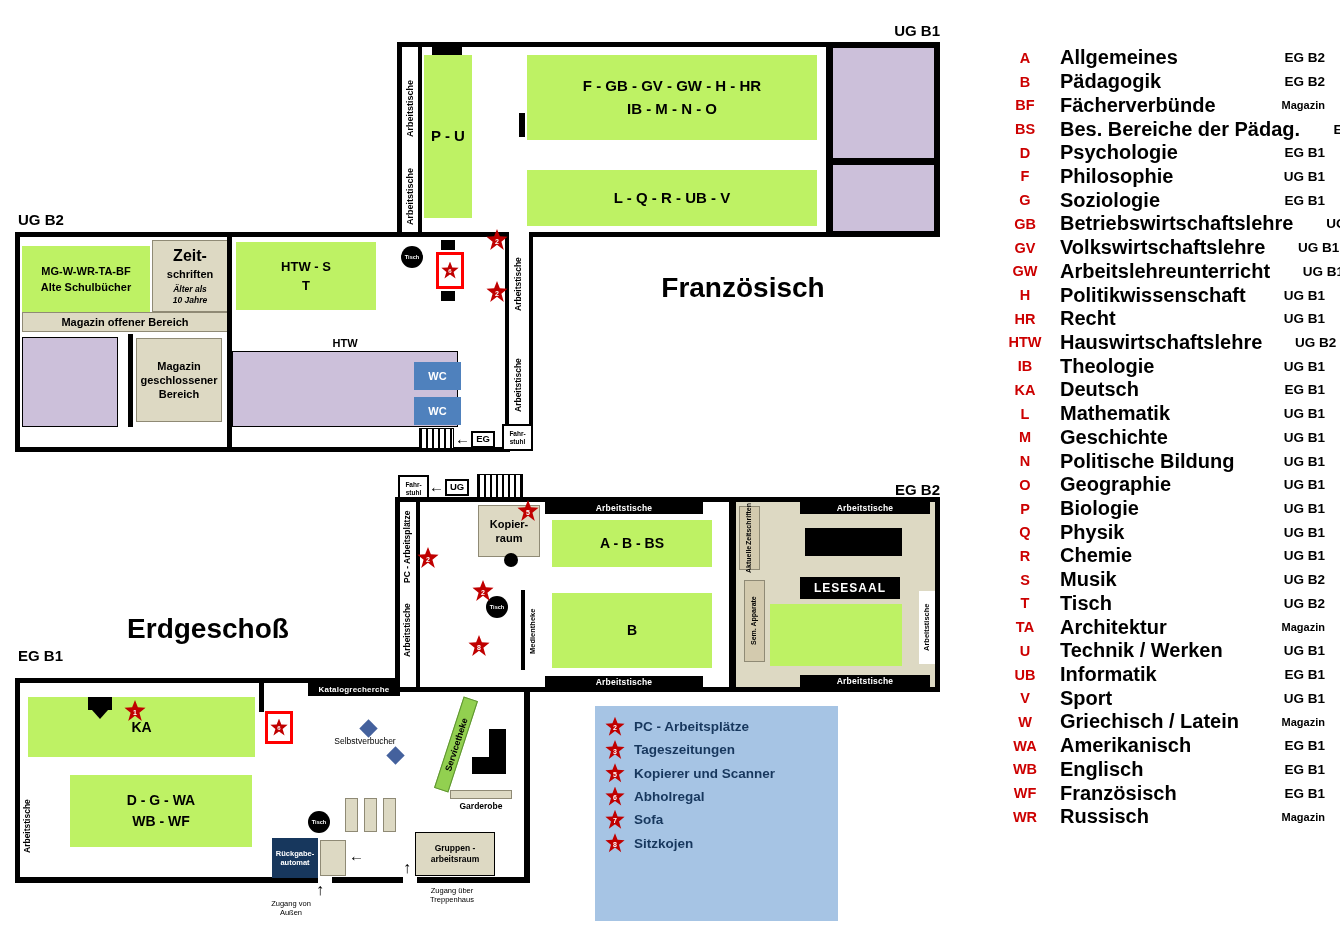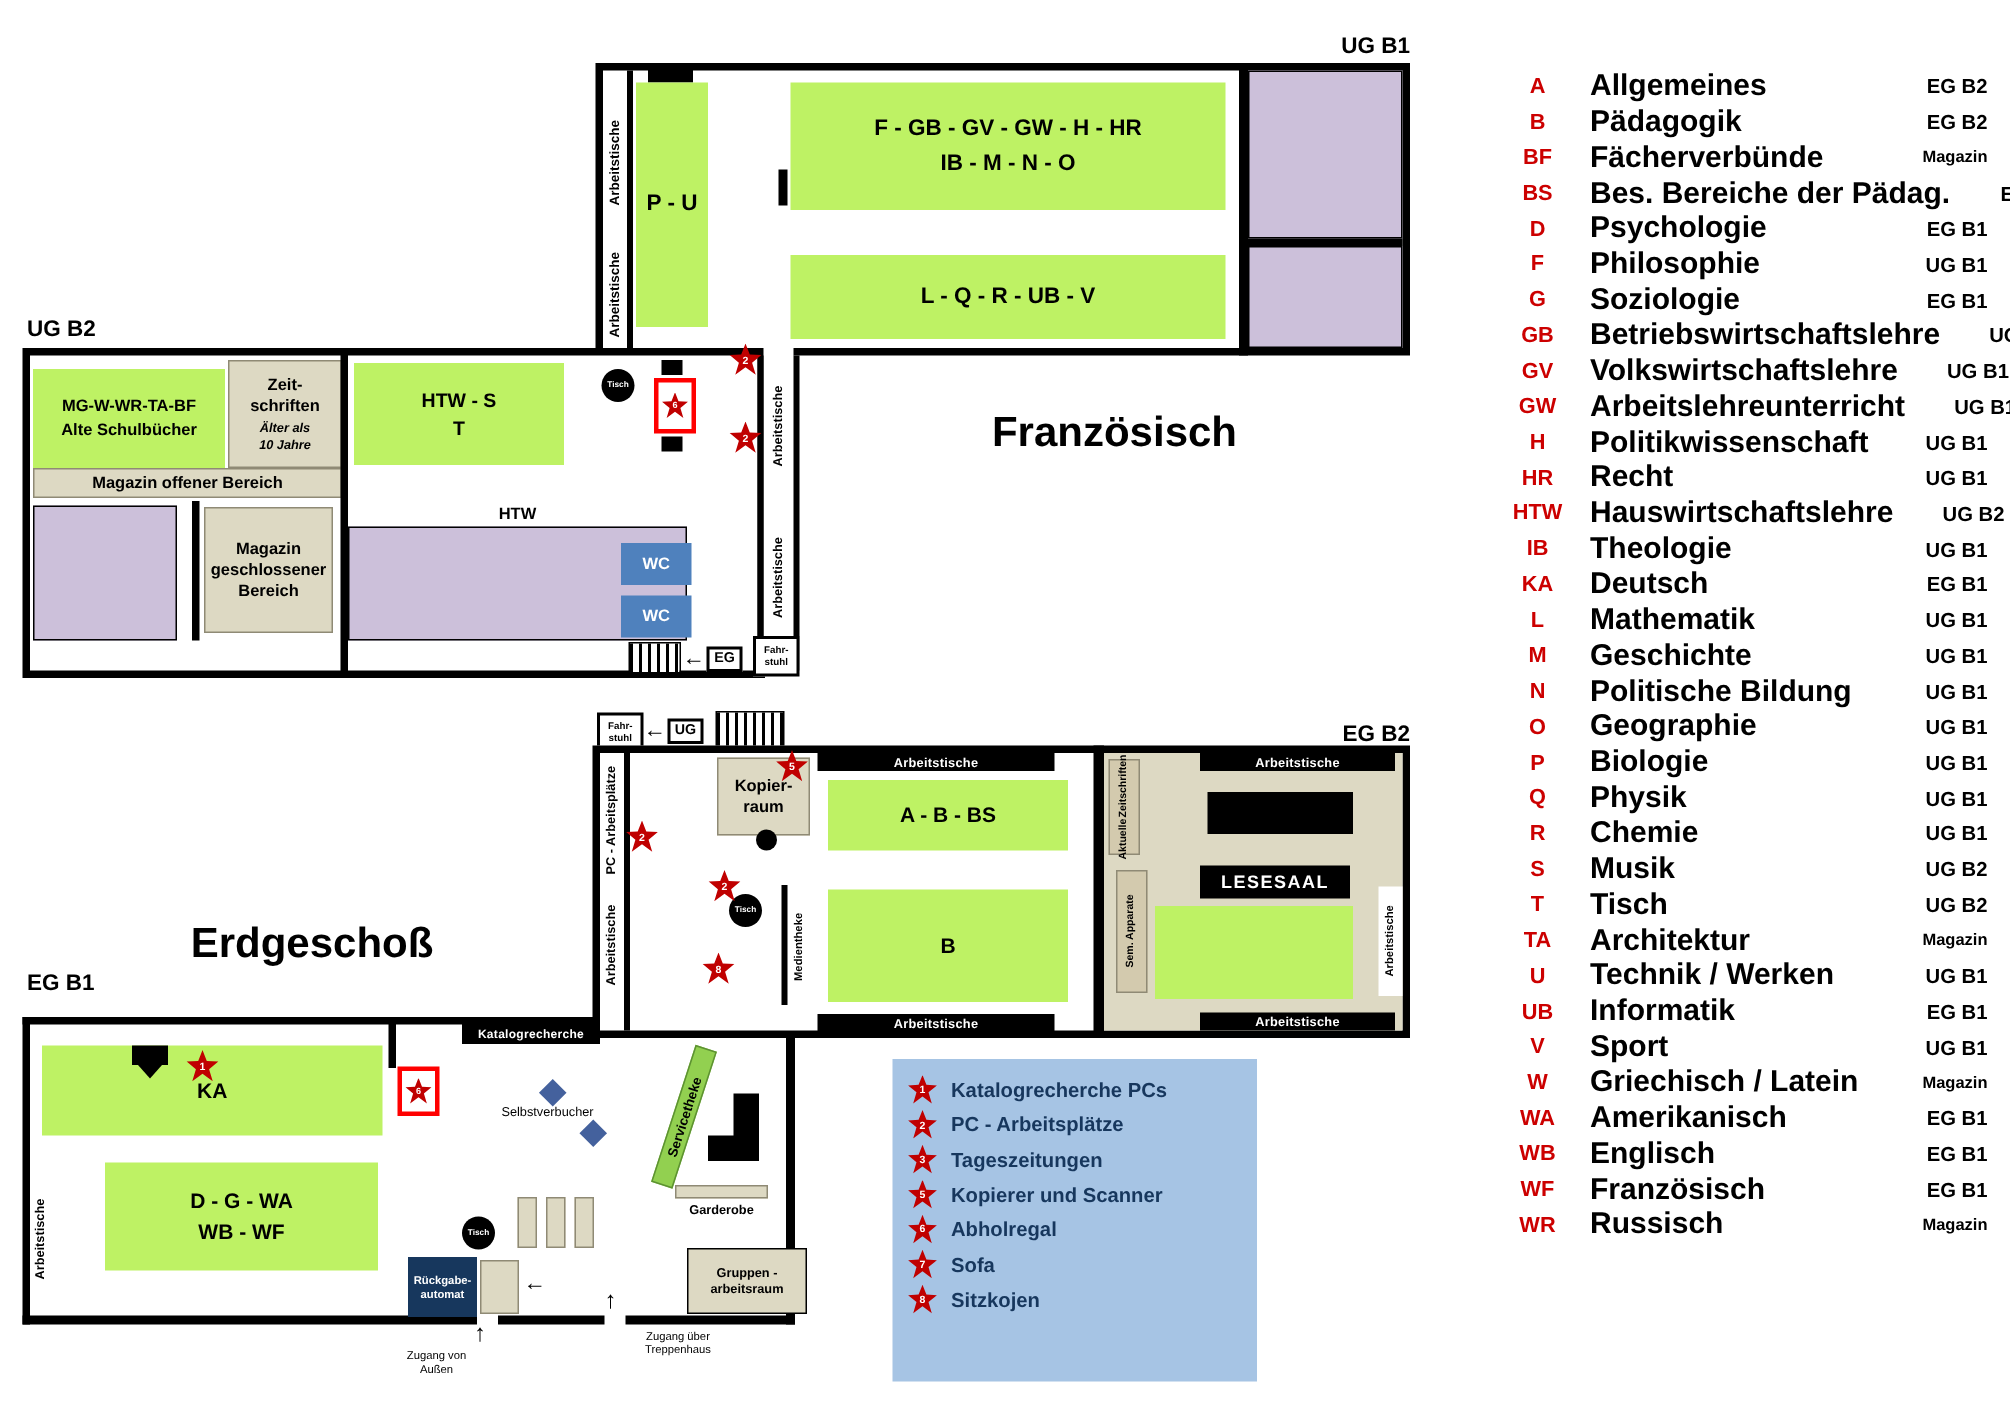--- a/index.html
+++ b/index.html
@@ -66,21 +66,21 @@
   <div class="purplebox" style="left:832px;top:164px;width:103px;height:68px"></div>
   <div class="lbl" style="left:638px;top:272px;width:210px;text-align:center;font-size:28px">Französisch</div>
 
   <div class="lbl" style="left:18px;top:211px;font-size:15px">UG B2</div>
   <div class="plan" style="left:15px;top:232px;width:495px;height:220px"></div>
   <div class="gbox" style="left:22px;top:246px;width:128px;height:66px;font-size:11px">
     <span>MG-W-WR-TA-BF</span>
     <span>Alte Schulbücher</span>
   </div>
   <div class="tanbox" style="left:152px;top:240px;width:76px;height:72px">
-    <span style="font-weight:bold;font-size:11px">Zeit-</span>
+    <span style="font-weight:bold;font-size:16px">Zeit-</span>
     <span style="font-weight:bold;font-size:11px">schriften</span>
     <span style="font-weight:bold;font-style:italic;font-size:8.5px;margin-top:2px">Älter als</span>
     <span style="font-weight:bold;font-style:italic;font-size:8.5px">10 Jahre</span>
   </div>
   <div class="tanbox" style="left:22px;top:312px;width:206px;height:20px;font-weight:bold;font-size:11px">
       <span>Magazin offener Bereich</span>
     </div>
   <div class="purplebox" style="left:22px;top:337px;width:96px;height:90px"></div>
   <div class="wall" style="left:128px;top:334px;width:5px;height:93px"></div>
   <div class="tanbox" style="left:136px;top:338px;width:86px;height:84px;font-weight:bold;font-size:11px">
@@ -231,47 +231,40 @@
   <div class="tanbox" style="left:364px;top:798px;width:13px;height:34px"></div>
   <div class="tanbox" style="left:383px;top:798px;width:13px;height:34px"></div>
   <div class="tanbox" style="left:450px;top:790px;width:62px;height:9px"></div>
   <div class="lbl" style="left:444px;top:801px;width:74px;font-size:8.5px;text-align:center">Garderobe</div>
   <div class="abs" style="left:272px;top:838px;width:46px;height:40px;background:#17375d;color:#fff;font-weight:bold;font-size:7.5px;display:flex;flex-direction:column;align-items:center;justify-content:center;text-align:center">
     <span>Rückgabe-</span>
     <span>automat</span>
   </div>
   <div class="tanbox" style="left:320px;top:840px;width:26px;height:36px"></div>
   <span class="arrow" style="left:349px;top:848px">←</span>
-  <div class="tanbox" style="left:458px;top:832px;width:80px;height:44px;border:1px solid #000;font-weight:bold;font-size:8.5px">
+  <div class="tanbox" style="left:415px;top:832px;width:80px;height:44px;border:1px solid #000;font-weight:bold;font-size:8.5px">
     <span>Gruppen -</span>
     <span>arbeitsraum</span>
   </div>
   <span class="arrow" style="left:316px;top:882px;font-size:16px">↑</span>
   <div class="lbl" style="left:258px;top:899px;width:66px;font-size:7.5px;text-align:center;font-weight:normal">
     <span style="display:block">Zugang von</span>
     <span style="display:block">Außen</span>
   </div>
   <span class="arrow" style="left:403px;top:860px;font-size:16px">↑</span>
   <div class="lbl" style="left:416px;top:886px;width:72px;font-size:7.5px;text-align:center;font-weight:normal">
     <span style="display:block">Zugang über</span>
     <span style="display:block">Treppenhaus</span>
   </div>
 
   <div class="legend" style="left:595px;top:706px;width:243px;height:215px">
     <div>
         <div class="legend-row">
         <span class="legend-star">
             <span class="star-shape"></span>
-            <span class="star-num" data-value="1">1</span>
-          </span>
-        <span class="legend-label" data-value="Katalogrecherche PCs">Katalogrecherche PCs</span>
-      </div>
-        <div class="legend-row">
-        <span class="legend-star">
-            <span class="star-shape"></span>
             <span class="star-num" data-value="2">2</span>
           </span>
         <span class="legend-label" data-value="PC - Arbeitsplätze">PC - Arbeitsplätze</span>
       </div>
         <div class="legend-row">
         <span class="legend-star">
             <span class="star-shape"></span>
             <span class="star-num" data-value="3">3</span>
           </span>
         <span class="legend-label" data-value="Tageszeitungen">Tageszeitungen</span>

